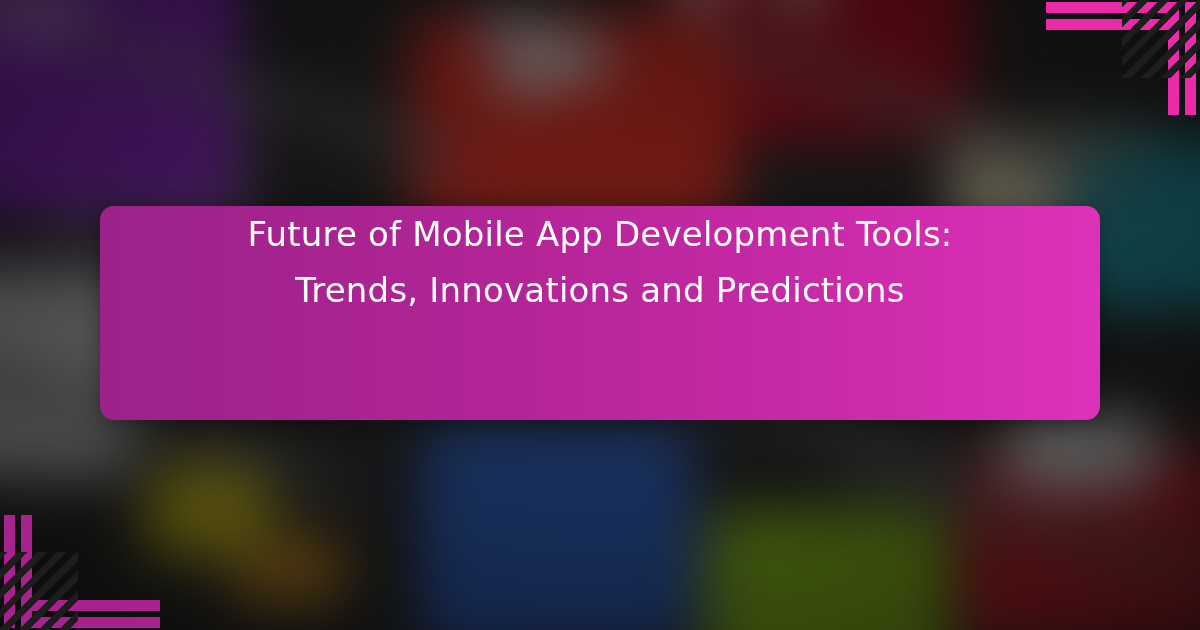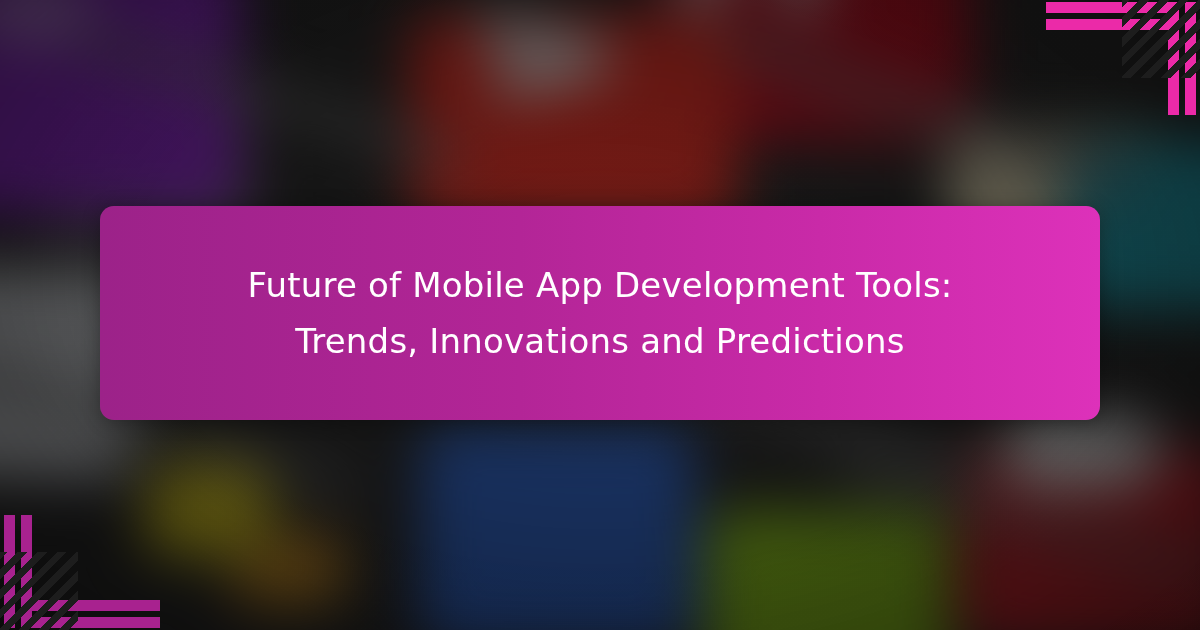--- a/index.html
+++ b/index.html
@@ -58,21 +58,21 @@
   
   .banner {
     position: absolute;
     left: 100px;
     top: 206px;
     width: 1000px;
     height: 214px;
     border-radius: 14px;
     background: linear-gradient(90deg, #9c2289 0%, #b32597 42%, #c92aa8 72%, #dd31ba 100%);
     display: flex;
-    align-items: center;
+    align-items: flex-start;
     justify-content: center;
     box-shadow: 0 2px 18px rgba(0,0,0,.30);
   }
   .banner-title {
     margin: 0;
     padding: 0 40px;
     text-align: center;
     color: #ffffff;
     font-size: 34px;
     font-weight: 400;

